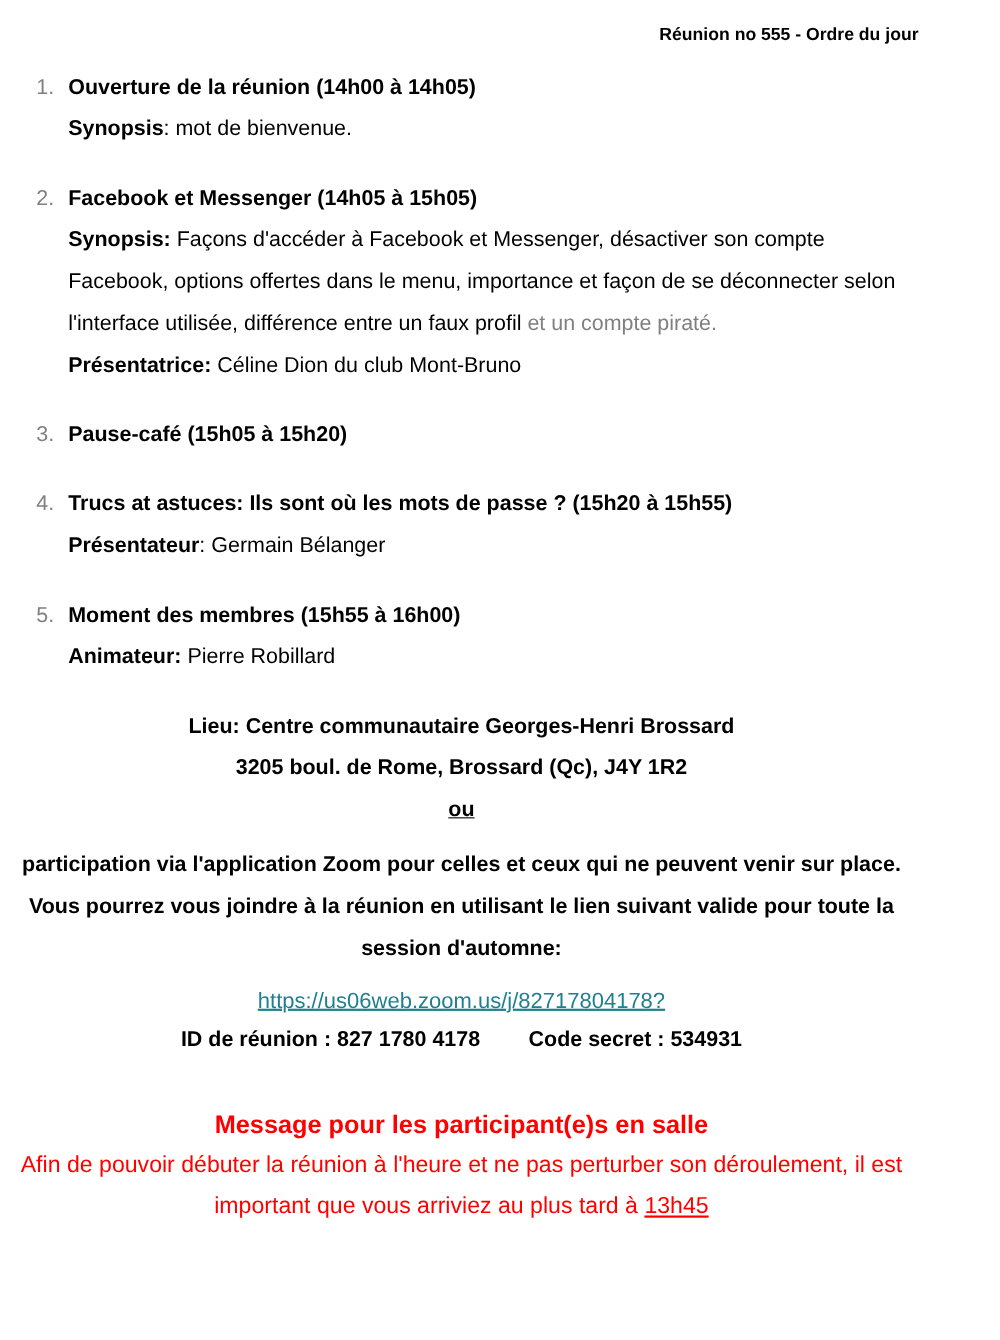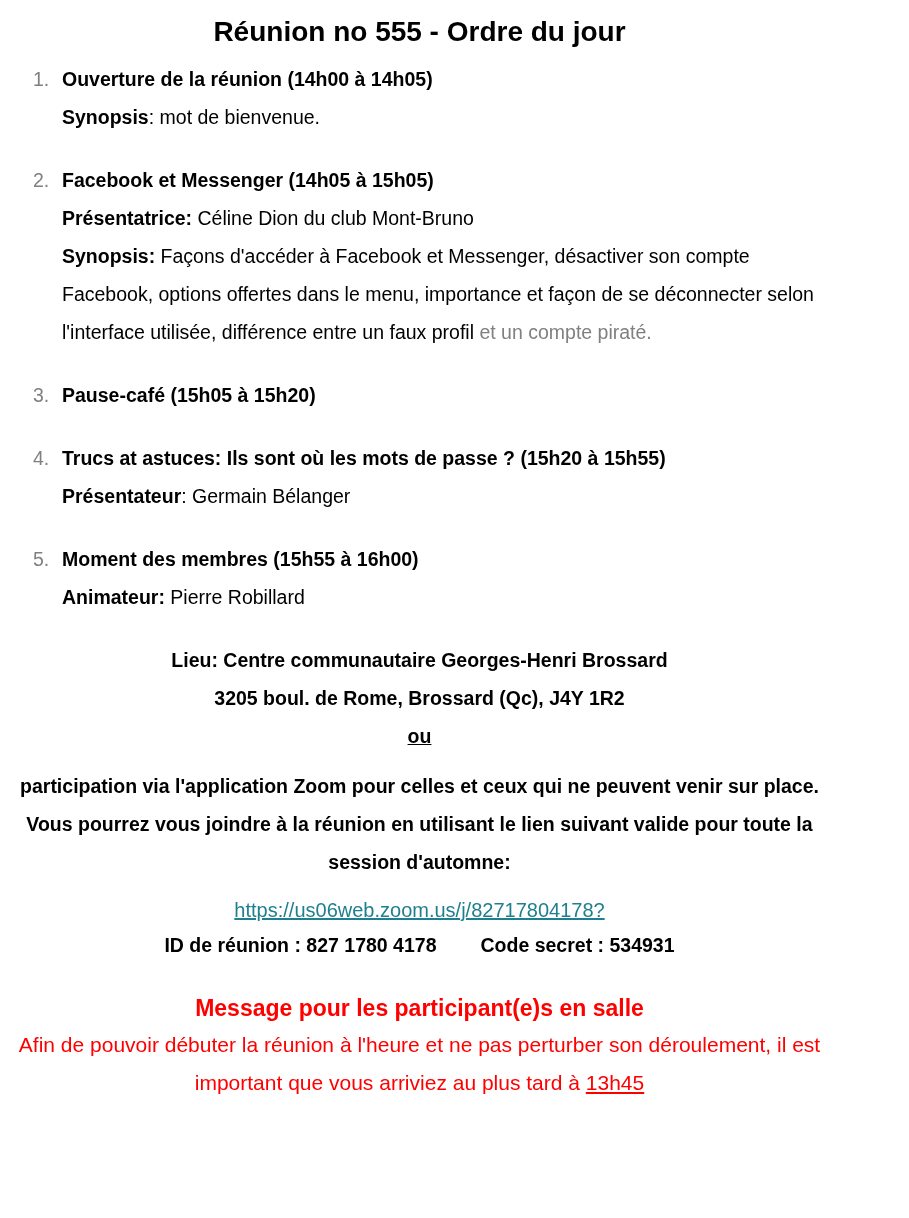--- a/index.html
+++ b/index.html
@@ -7,21 +7,21 @@
   html, body { background:#fff; }
   body {
     width:909px; height:1218px; overflow:hidden;
     font-family:"Liberation Sans","DejaVu Sans",sans-serif;
     font-size:19.5px; color:var(--text,#000);
     padding:14px 74px 0 4px;
   }
   .muted { color:var(--muted,#808080); }
 
   
-  .title { text-align:center; font-size:28px; line-height:36px; font-weight:bold; }
+  .title { text-align:right; font-size:16px; line-height:36px; font-weight:bold; }
 
   
   .agenda { margin-top:10px; list-style:none; }
   .agenda li { position:relative; padding-left:58px; margin-bottom:25px; line-height:38px; max-width:820px; }
   .agenda .num { position:absolute; left:29px; top:0; color:var(--list-number,#808080); font-weight:normal; }
   .agenda .head-title { font-weight:bold; }
   .agenda .time { font-weight:bold; }
   .agenda .line { max-width:760px; }
   .agenda .label { font-weight:bold; }
 
@@ -29,21 +29,21 @@
   .venue { margin-top:16px; text-align:center; line-height:38px; font-weight:bold; }
   .venue .lieu-label { }
   .venue .or-label { text-decoration:underline;text-align:center; }
   .venue-para { max-width:845px; margin:12px auto; }
   .link-line { line-height:35px; font-weight:normal; font-size:20px; }
   .link-line a { color:var(--link,#1e7f8e); text-decoration:underline; cursor:pointer; }
   .id-line { line-height:34px; }
   .id-gap { display:inline-block; width:44px; }
 
   
-  .alert { margin-top:28px; text-align:center; color:var(--alert,#ff0000); }
+  .alert { margin-top:42px; text-align:center; color:var(--alert,#ff0000); }
   .alert h2 { font-size:23px; line-height:36px; font-weight:bold; }
   .alert p { font-size:21px; line-height:38px; font-weight:normal; max-width:840px; margin:0 auto; }
   .deadline { text-decoration:underline; }
 </style>
 </head>
 <body>
 
 <div>
 
   <h1 class="title">
@@ -63,24 +63,24 @@
       </div>
     </li>
 
     <li>
       <div class="head">
         <span class="num">2.</span>
         <span class="head-title">Facebook et Messenger</span>
         <span class="time">(14h05 à 15h05)</span>
       </div>
       <div class="line">
-        <span class="label">Présentatrice:</span><span> </span><span>Céline Dion du club Mont-Bruno</span>
+        <span class="label">Synopsis:</span><span> </span><span>Façons d'accéder à Facebook et Messenger, désactiver son compte Facebook, options offertes dans le menu, importance et façon de se déconnecter selon l'interface utilisée, différence entre un faux profil </span><span class="muted">et un compte piraté.</span>
       </div>
       <div class="line">
-        <span class="label">Synopsis:</span><span> </span><span>Façons d'accéder à Facebook et Messenger, désactiver son compte Facebook, options offertes dans le menu, importance et façon de se déconnecter selon l'interface utilisée, différence entre un faux profil </span><span class="muted">et un compte piraté.</span>
+        <span class="label">Présentatrice:</span><span> </span><span>Céline Dion du club Mont-Bruno</span>
       </div>
     </li>
 
     <li>
       <div class="head">
         <span class="num">3.</span>
         <span class="head-title">Pause-café</span>
         <span class="time">(15h05 à 15h20)</span>
       </div>
     </li>

